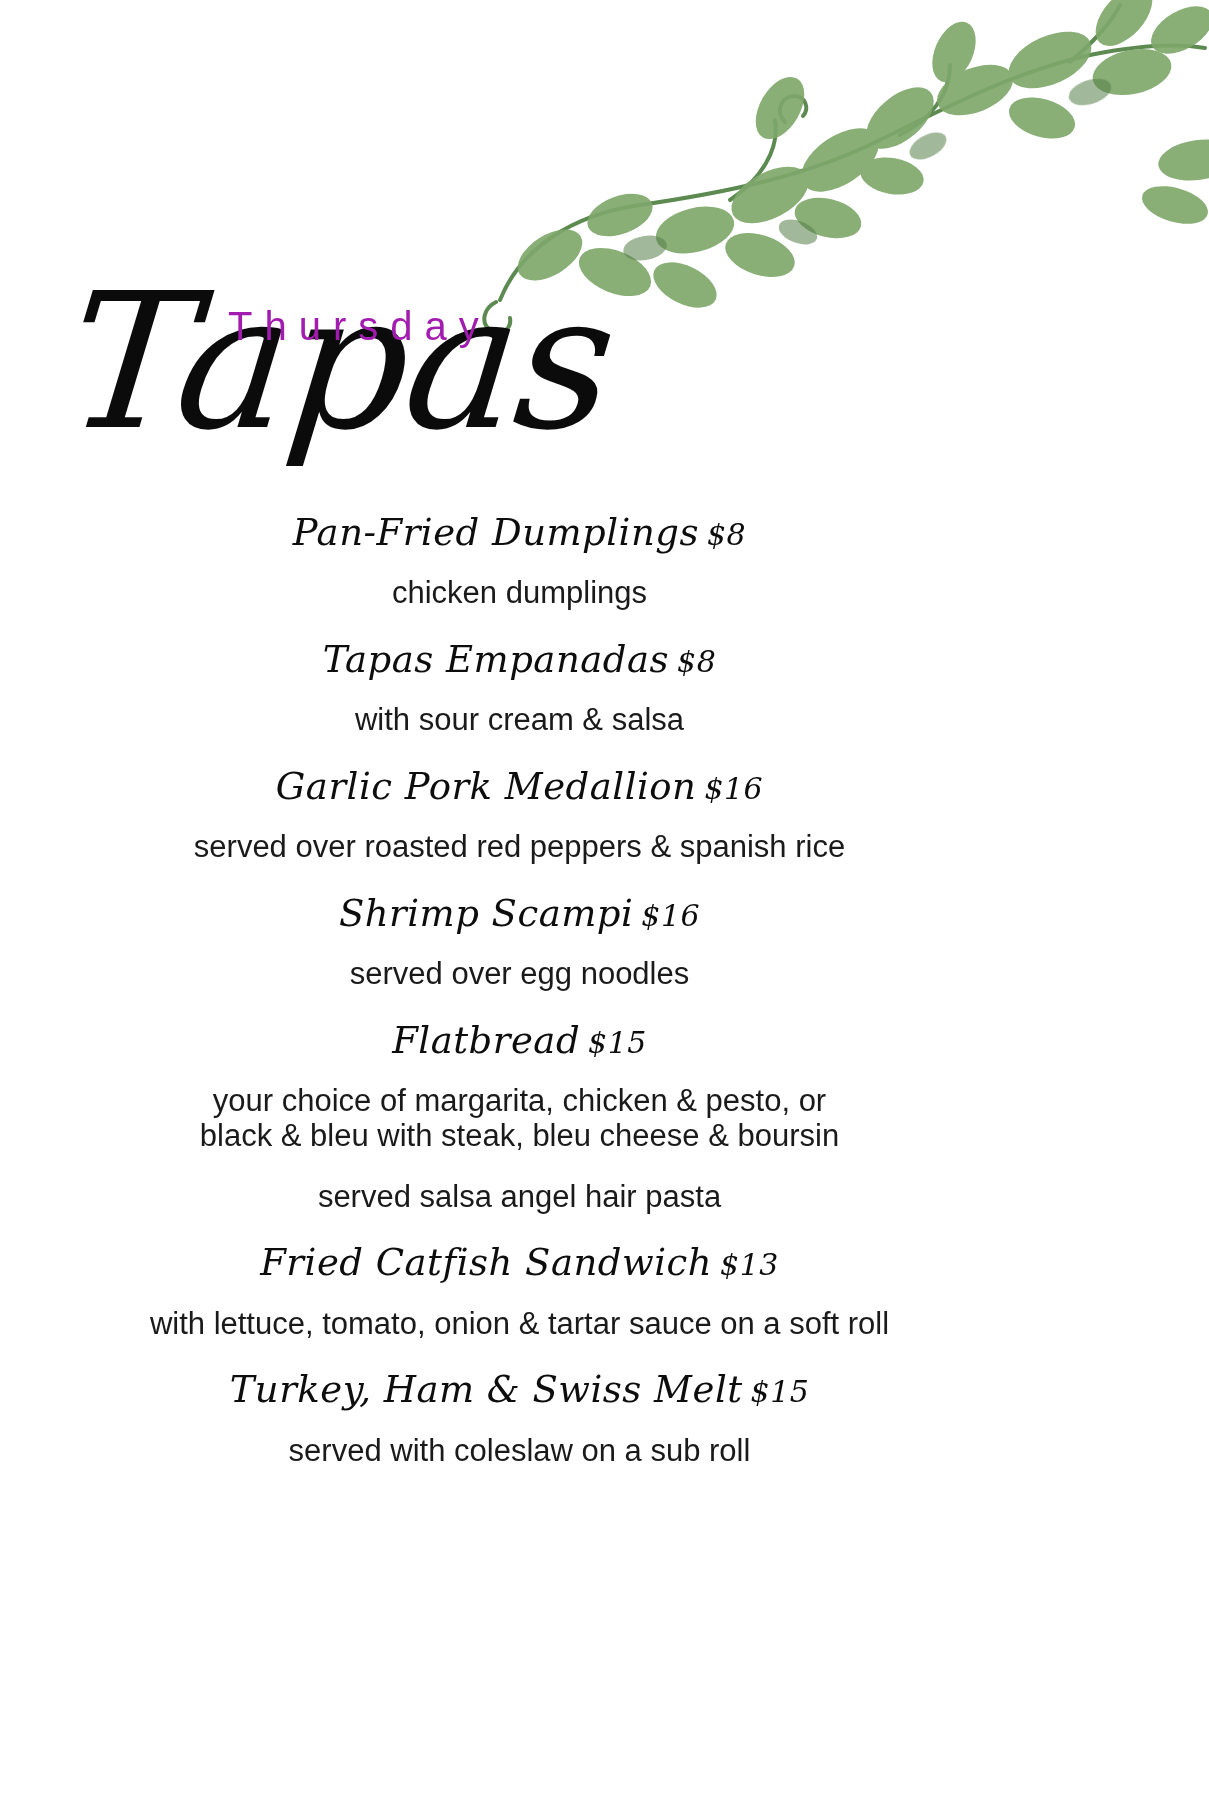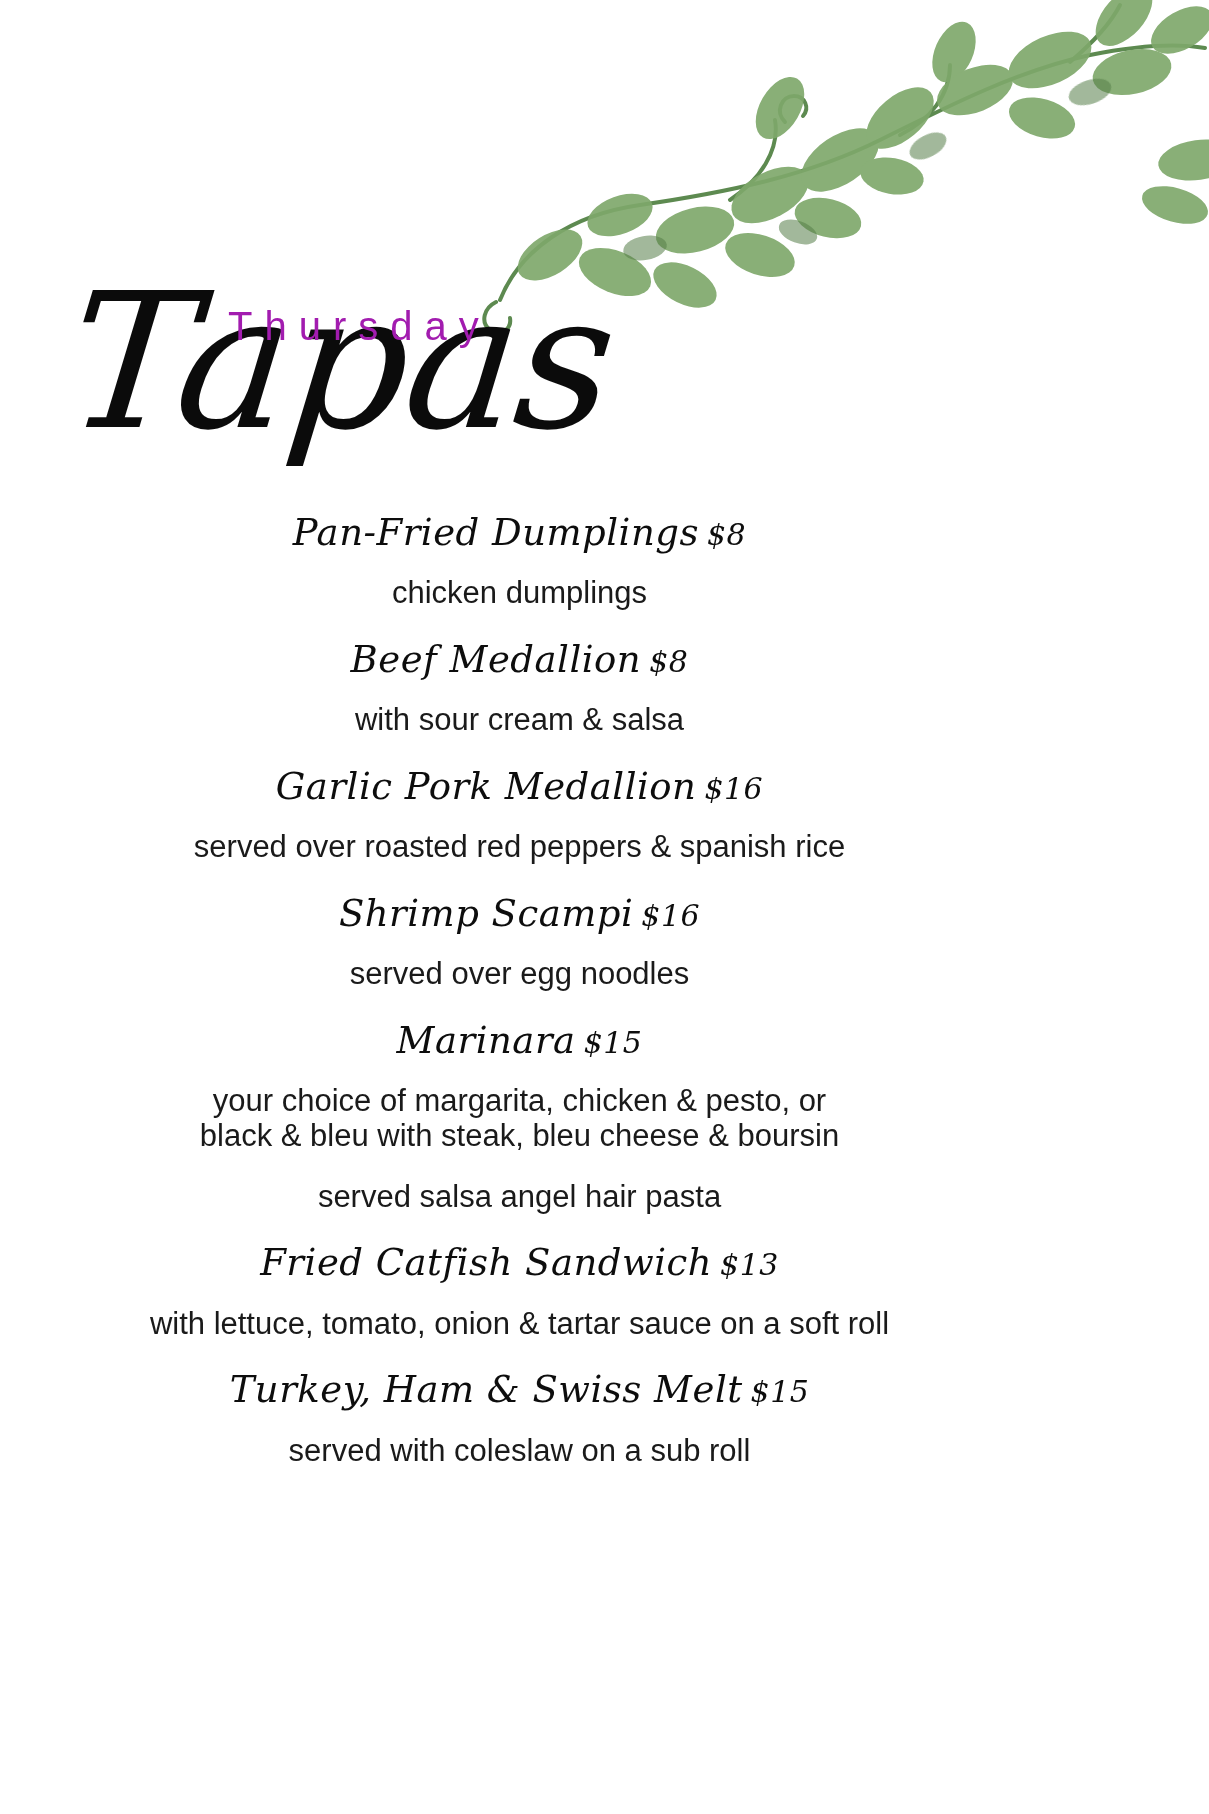--- a/index.html
+++ b/index.html
@@ -145,42 +145,42 @@
 
   <div class="item">
     <div class="item-head">
       <span>Pan-Fried Dumplings</span><span class="price">$8</span>
     </div>
     <div class="item-desc">chicken dumplings</div>
   </div>
 
   <div class="item">
     <div class="item-head">
-      <span>Beef Medallion</span><span class="price">$8</span>
+      <span>Tapas Empanadas</span><span class="price">$8</span>
     </div>
     <div class="item-desc">with sour cream &amp; salsa</div>
   </div>
 
   <div class="item">
     <div class="item-head">
       <span>Garlic Pork Medallion</span><span class="price">$16</span>
     </div>
     <div class="item-desc">served over roasted red peppers &amp; spanish rice</div>
   </div>
 
   <div class="item">
     <div class="item-head">
       <span>Shrimp Scampi</span><span class="price">$16</span>
     </div>
     <div class="item-desc">served over egg noodles</div>
   </div>
 
   <div class="item">
     <div class="item-head">
-      <span>Marinara</span><span class="price">$15</span>
+      <span>Flatbread</span><span class="price">$15</span>
     </div>
     <div class="item-desc">your choice of margarita, chicken &amp; pesto, or
 black &amp; bleu with steak, bleu cheese &amp; boursin</div>
   </div>
 
 
   <div class="item">
     <div class="item-desc">served salsa angel hair pasta</div>
   </div>
 

